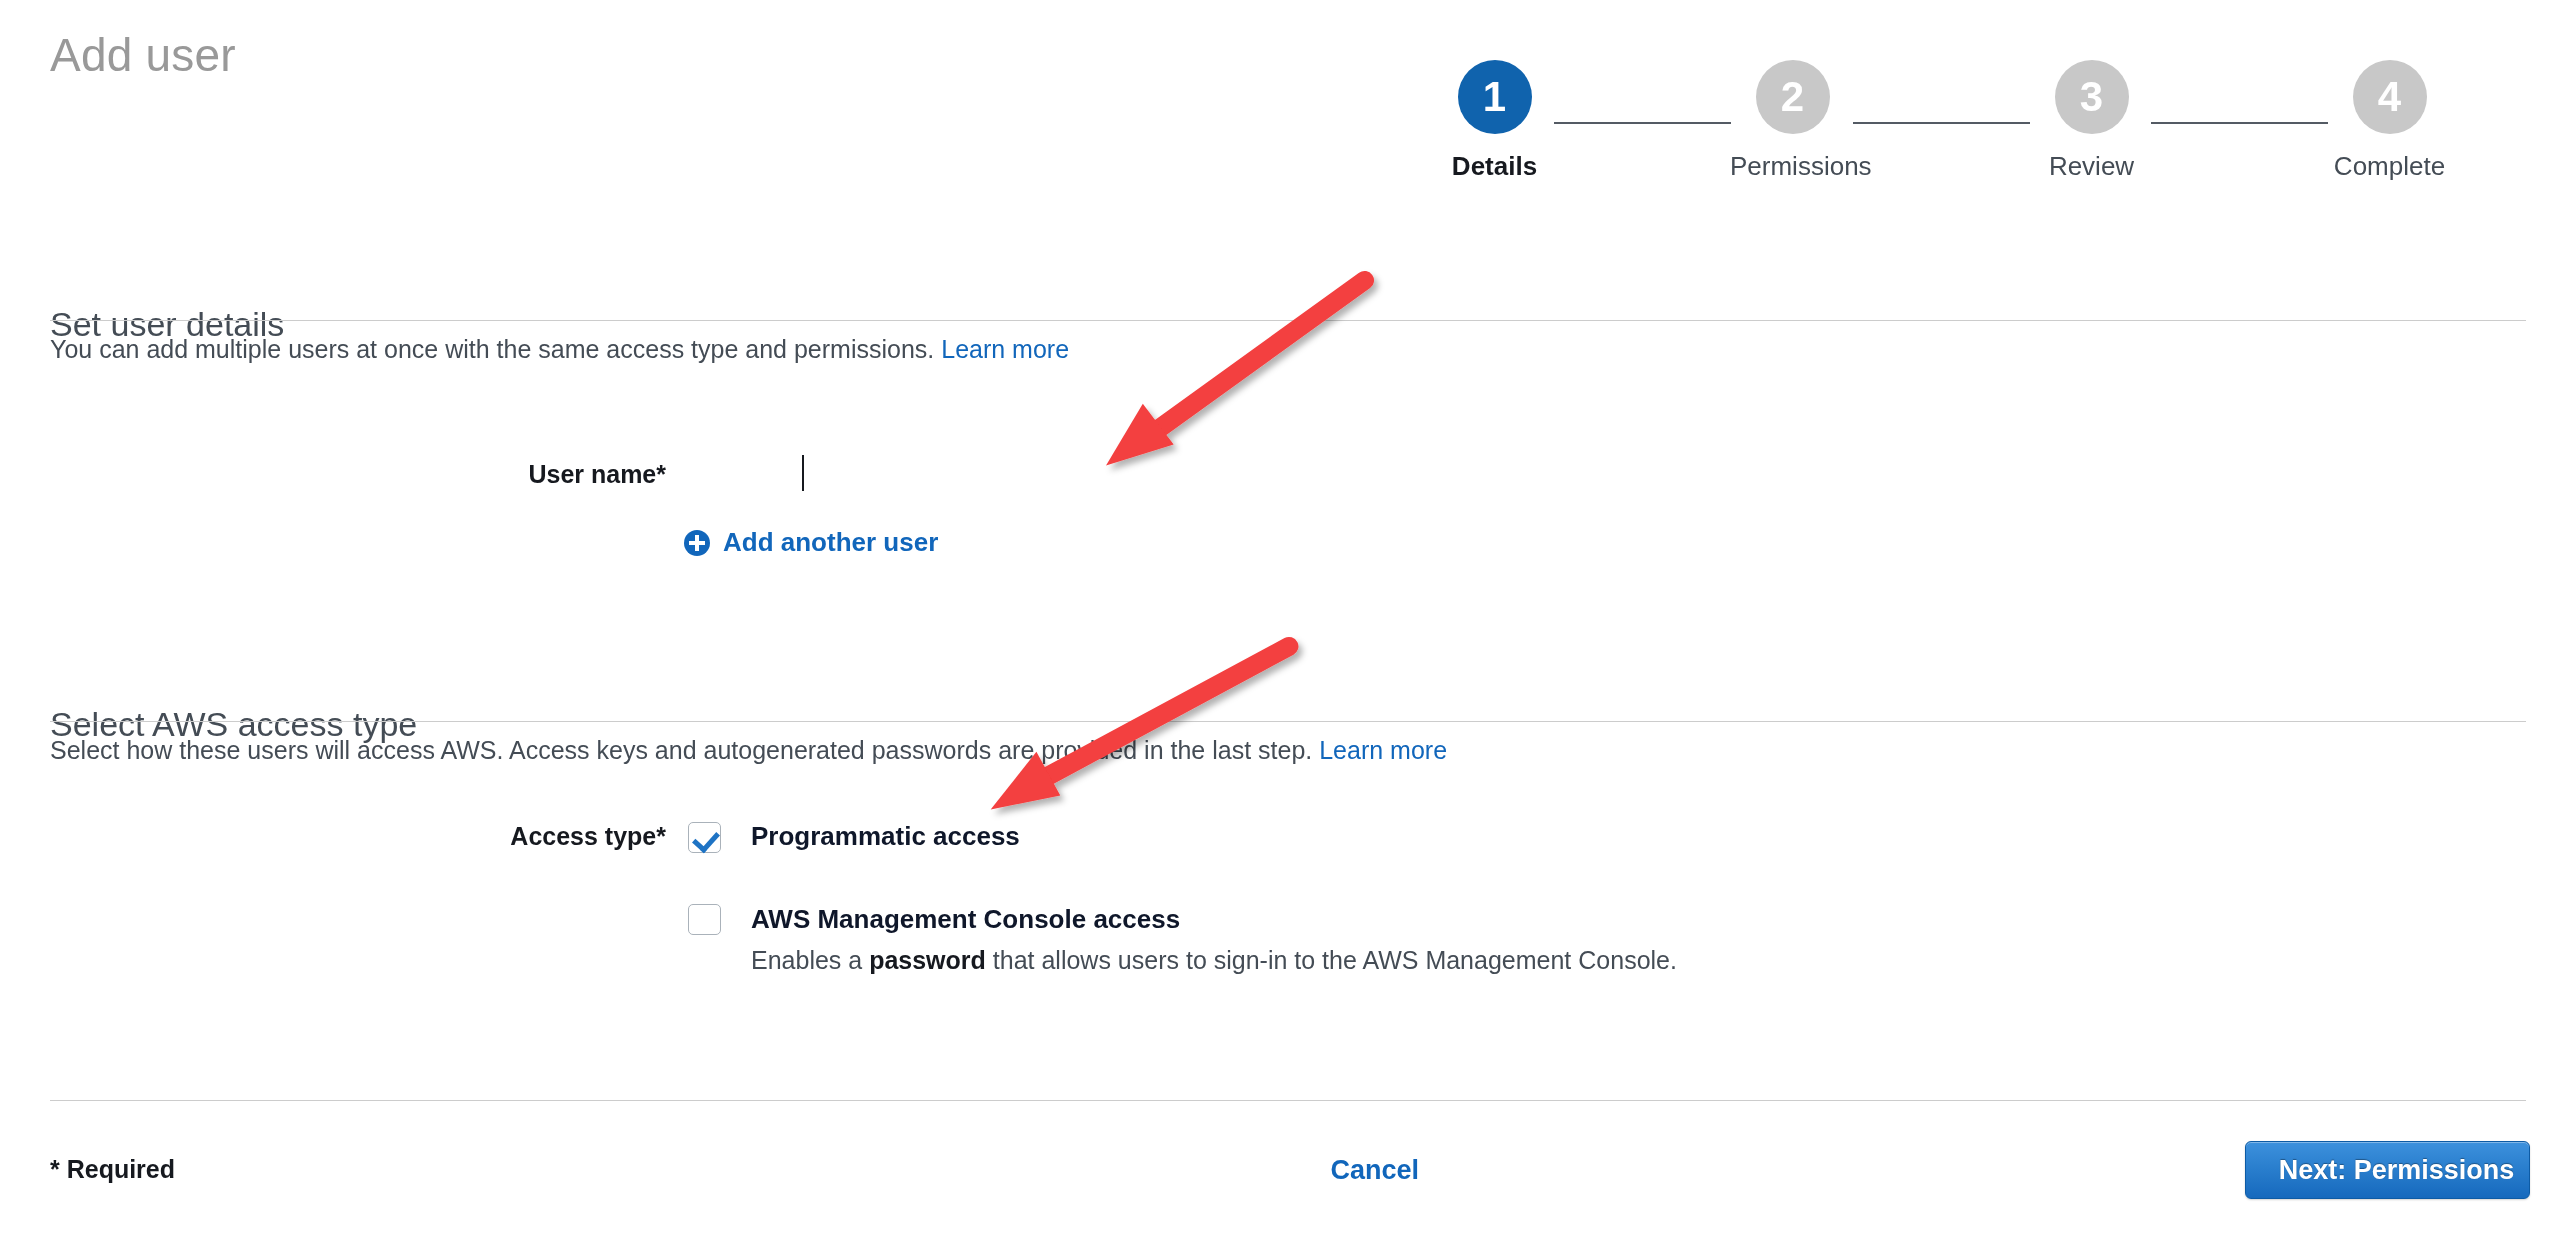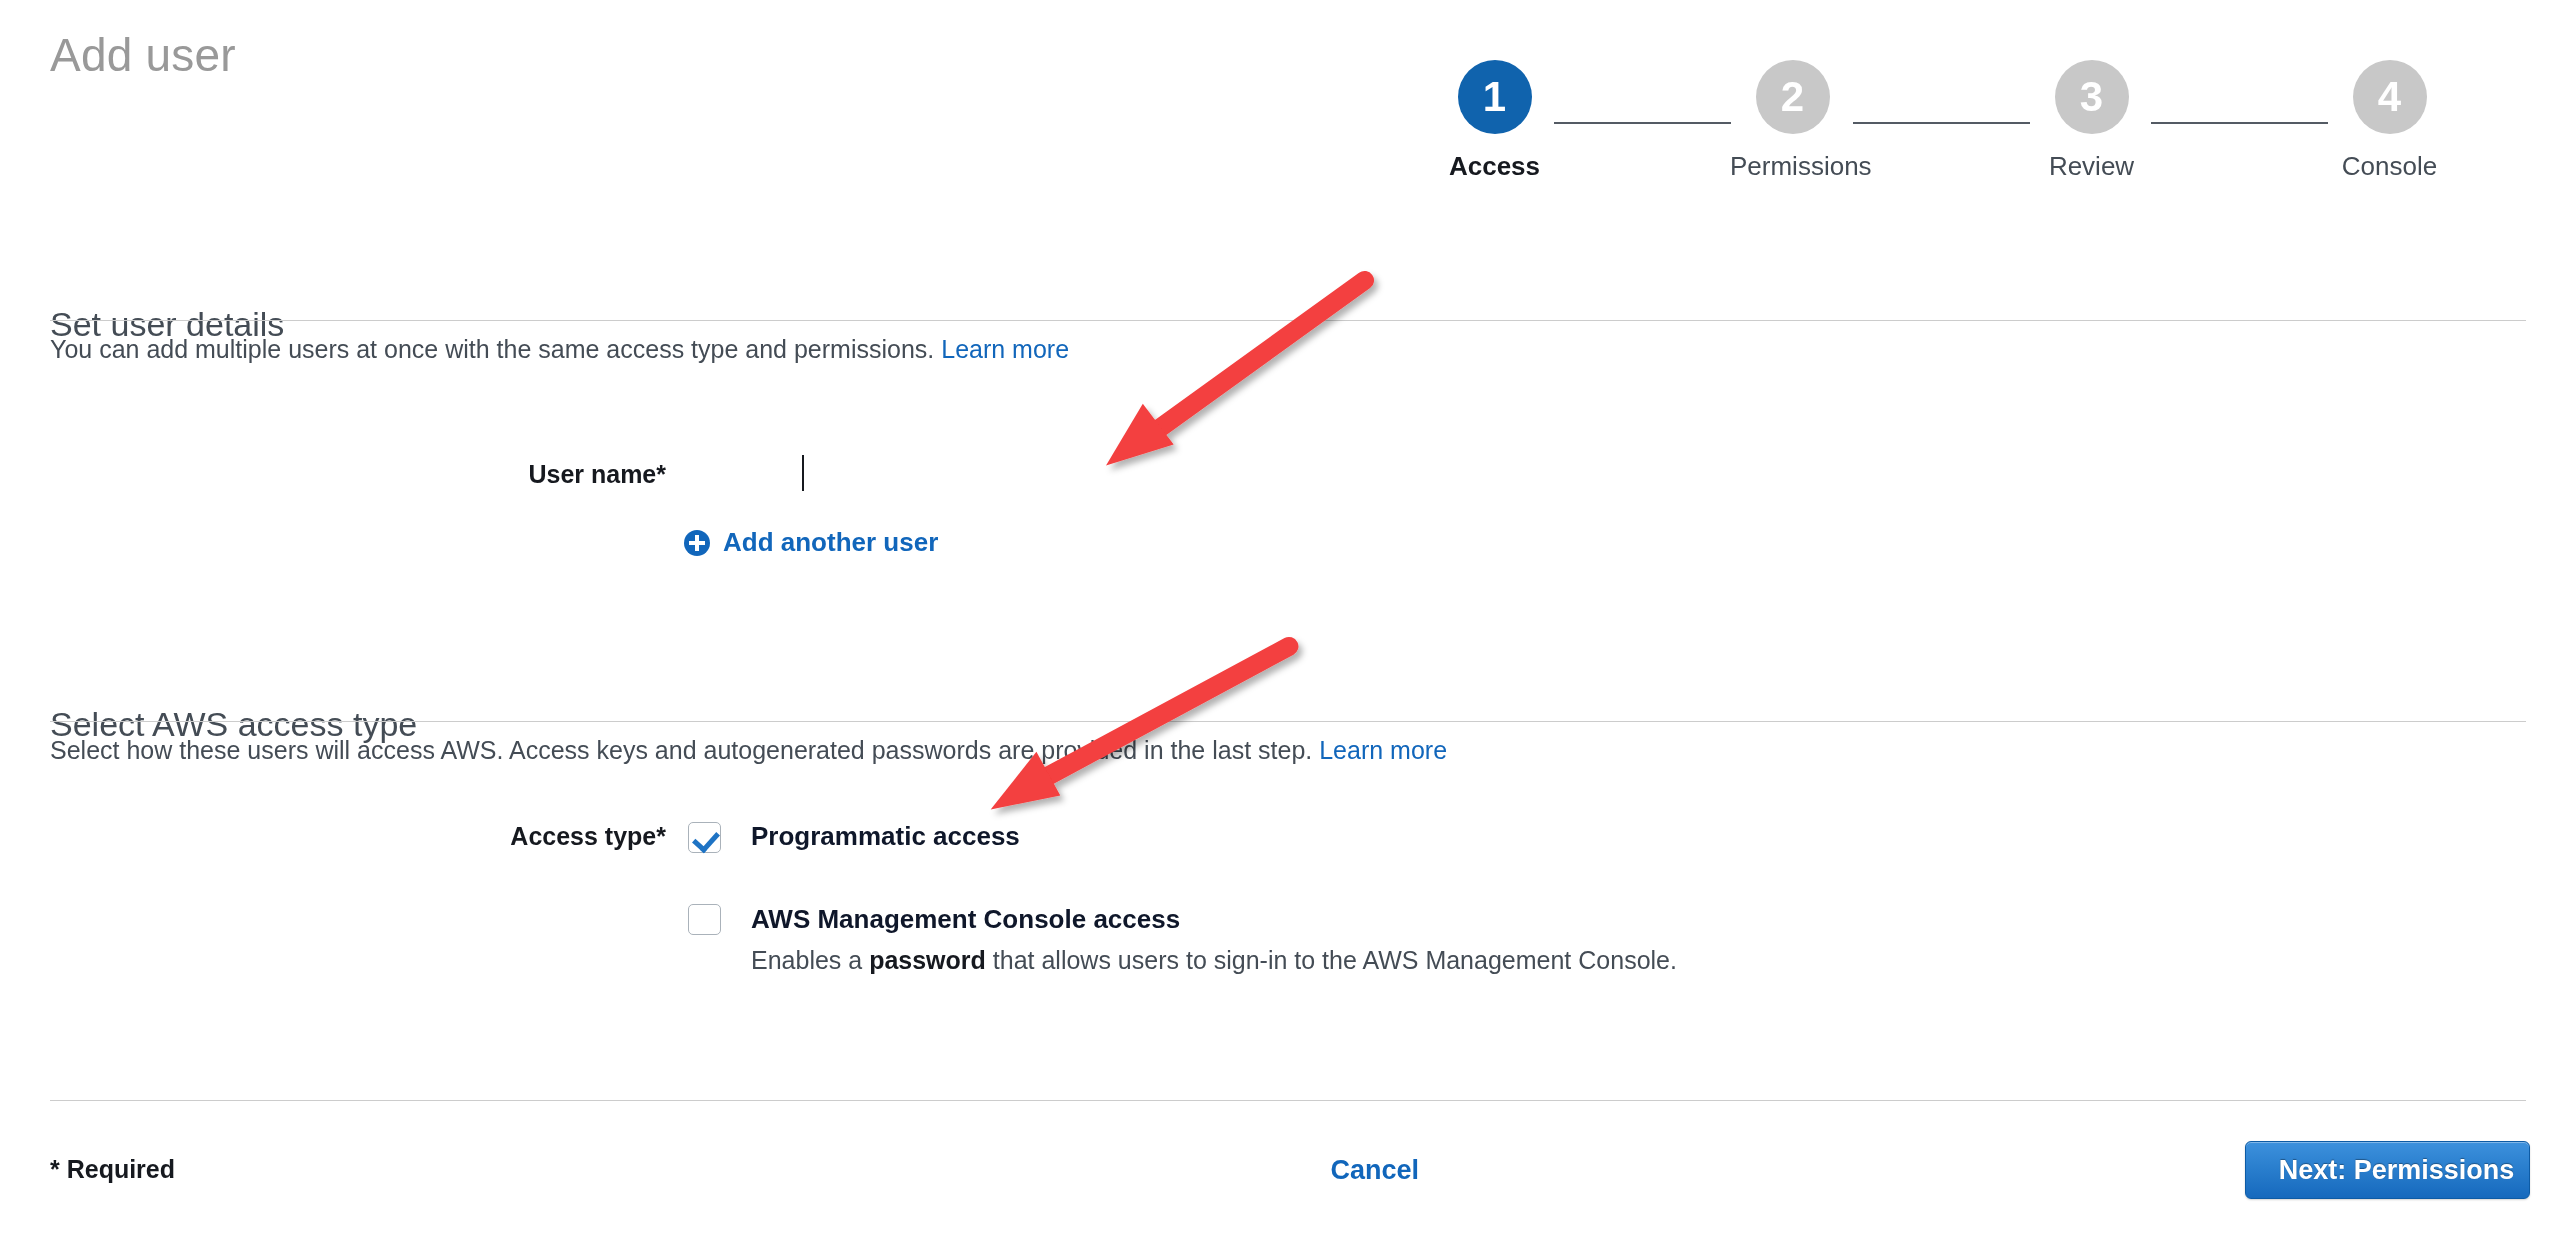--- a/index.html
+++ b/index.html
@@ -241,33 +241,33 @@
 
   <div id="page-title">Add user</div>
 
   <div id="stepper">
     <div class="step-line" style="left:122px;width:177px;"></div>
     <div class="step-line" style="left:421px;width:177px;"></div>
     <div class="step-line" style="left:719px;width:177px;"></div>
 
     <div class="step active" style="left:0px;">
       <div class="step-circle">1</div>
-      <div class="step-label">Access</div>
+      <div class="step-label">Details</div>
     </div>
     <div class="step" style="left:298px;">
       <div class="step-circle">2</div>
       <div class="step-label">Permissions</div>
     </div>
     <div class="step" style="left:597px;">
       <div class="step-circle">3</div>
       <div class="step-label">Review</div>
     </div>
     <div class="step" style="left:895px;">
       <div class="step-circle">4</div>
-      <div class="step-label">Console</div>
+      <div class="step-label">Complete</div>
     </div>
   </div>
 
   <div class="section-heading" style="top:261px;">Set user details</div>
   <div class="section-rule" style="top:320px;"></div>
   <div class="section-desc" style="top:335px;">
     <span>You can add multiple users at once with the same access type and permissions.</span>
     <span class="link">Learn more</span>
   </div>
 

